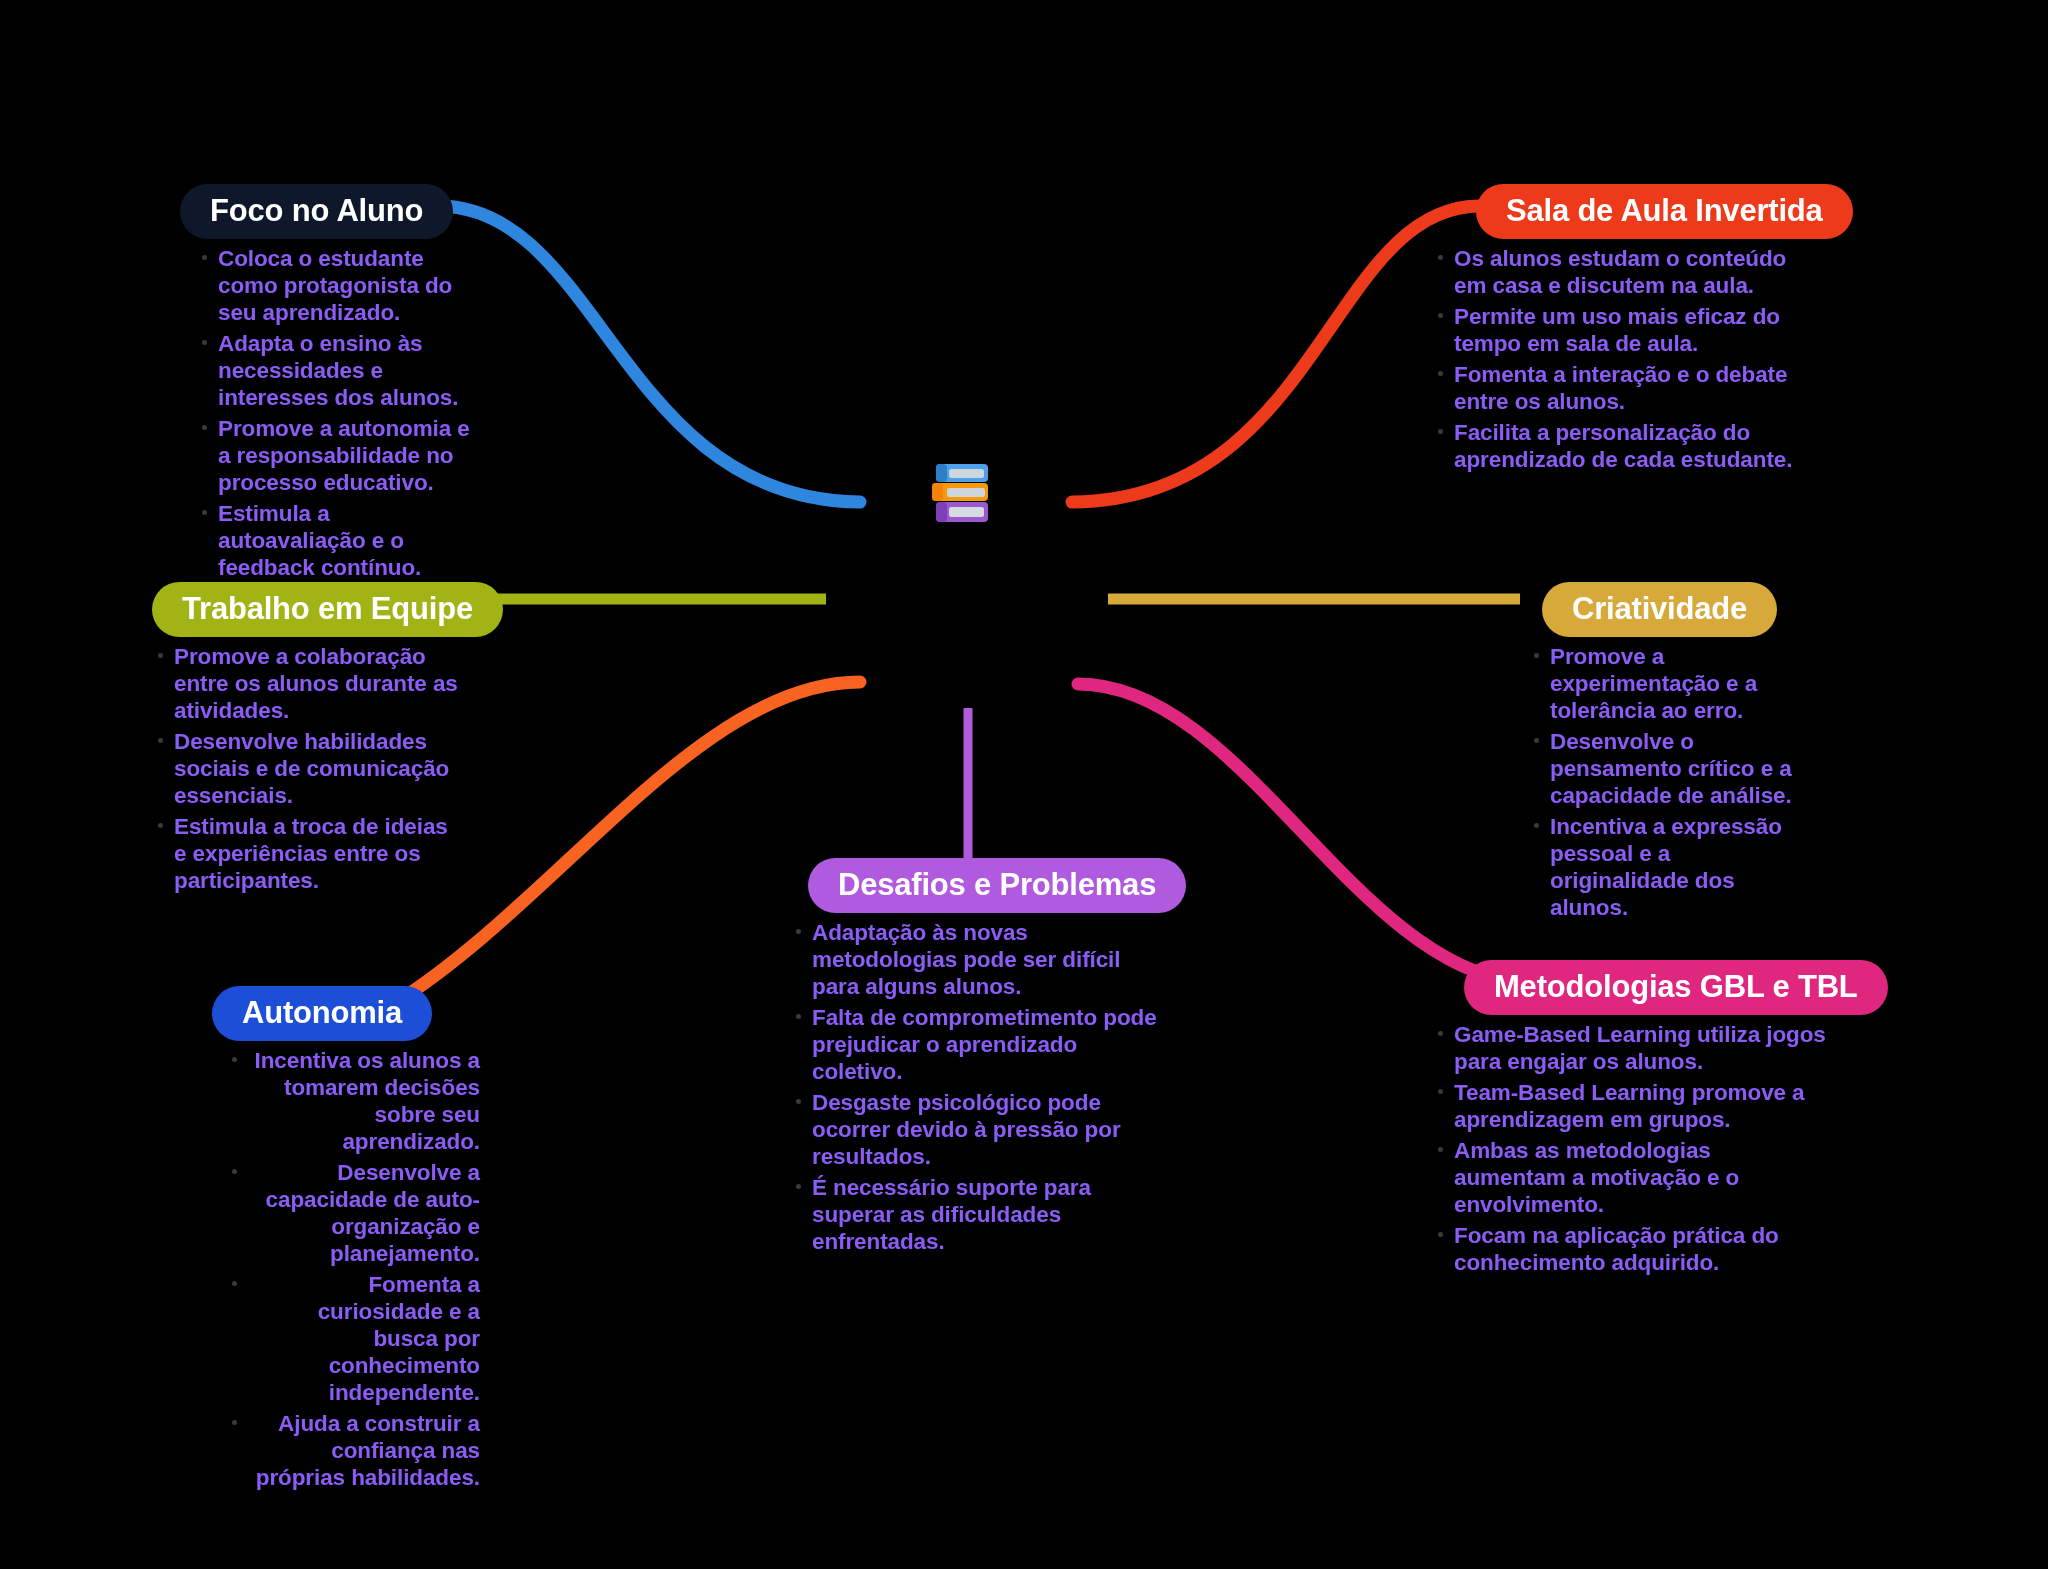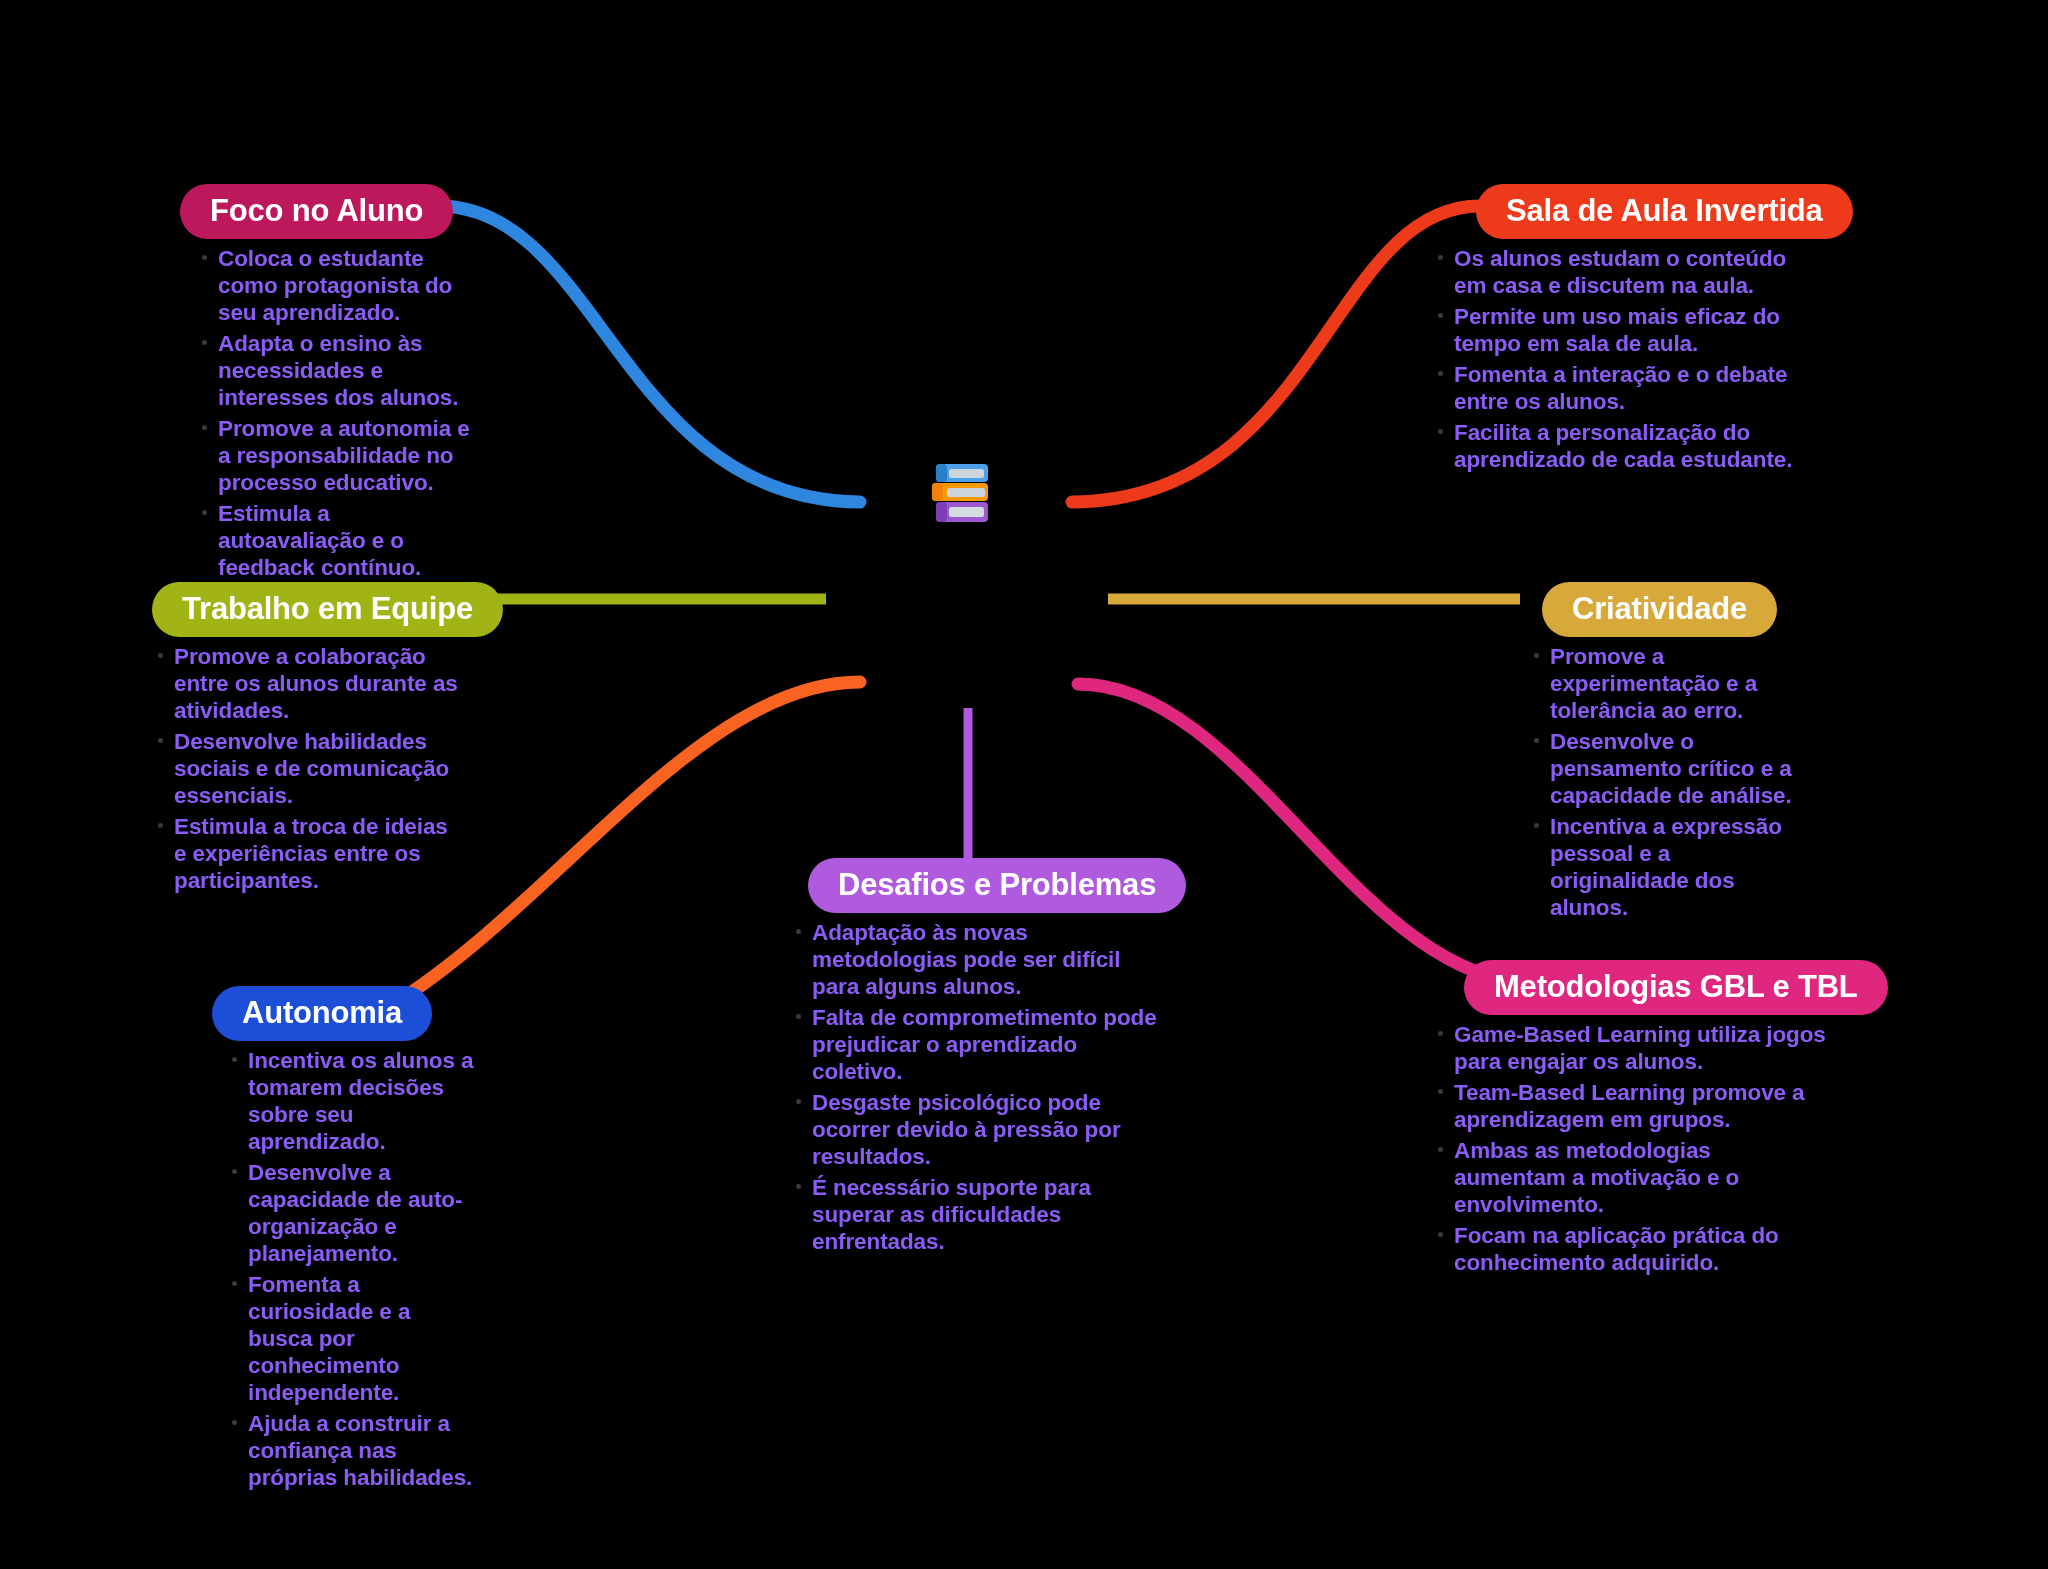--- a/index.html
+++ b/index.html
@@ -61,21 +61,21 @@
   #n-trabalho  .badge{margin-left:0px;}
   #n-criativ   .badge{margin-left:34px;}
   #n-autonomia .badge{margin-left:0px;}
   #n-desafios  .badge{margin-left:18px;}
   #n-gbl       .badge{margin-left:32px;}
 
   #n-foco      ul.bullets{margin-left:16px;width:278px;}
   #n-sala      ul.bullets{margin-left:0px; width:378px;}
   #n-trabalho  ul.bullets{margin-left:0px; width:312px;}
   #n-criativ   ul.bullets{margin-left:20px;width:272px;}
-  #n-autonomia ul.bullets{margin-left:14px;width:254px;}
+  #n-autonomia ul.bullets{margin-left:14px;width:254px;text-align:right;}
   #n-desafios  ul.bullets{margin-left:0px; width:372px;}
   #n-gbl       ul.bullets{margin-left:0px; width:396px;}
 
   #books{
     position:absolute;left:928px;top:458px;width:72px;height:72px;
   }
   #books svg{display:block;}
 </style>
 </head>
 <body>
@@ -109,21 +109,21 @@
         <rect x="4" y="25" width="11" height="18" rx="4" fill="#f3820a"></rect>
         <rect x="19" y="30" width="38" height="9" rx="2.5" fill="#cdd6dd"></rect>
         <rect x="8" y="44" width="52" height="20" rx="4" fill="#9b59d0"></rect>
         <rect x="8" y="44" width="11" height="20" rx="4" fill="#7c3fb5"></rect>
         <rect x="21" y="49" width="35" height="10" rx="2.5" fill="#d5dde3"></rect>
       </g>
     </svg>
   </div>
 
   <div class="node" id="n-foco">
-    <span class="badge" style="background: #be185d;">Foco no Aluno</span>
+    <span class="badge" style="background: #0f172a;">Foco no Aluno</span>
     <ul class="bullets">
       <li>Coloca o estudante como protagonista do seu aprendizado.</li>
       <li>Adapta o ensino às necessidades e interesses dos alunos.</li>
       <li>Promove a autonomia e a responsabilidade no processo educativo.</li>
       <li>Estimula a autoavaliação e o feedback contínuo.</li>
     </ul>
   </div>
 
   <div class="node" id="n-sala">
     <span class="badge" style="background: rgb(236, 58, 27);">Sala de Aula Invertida</span>

